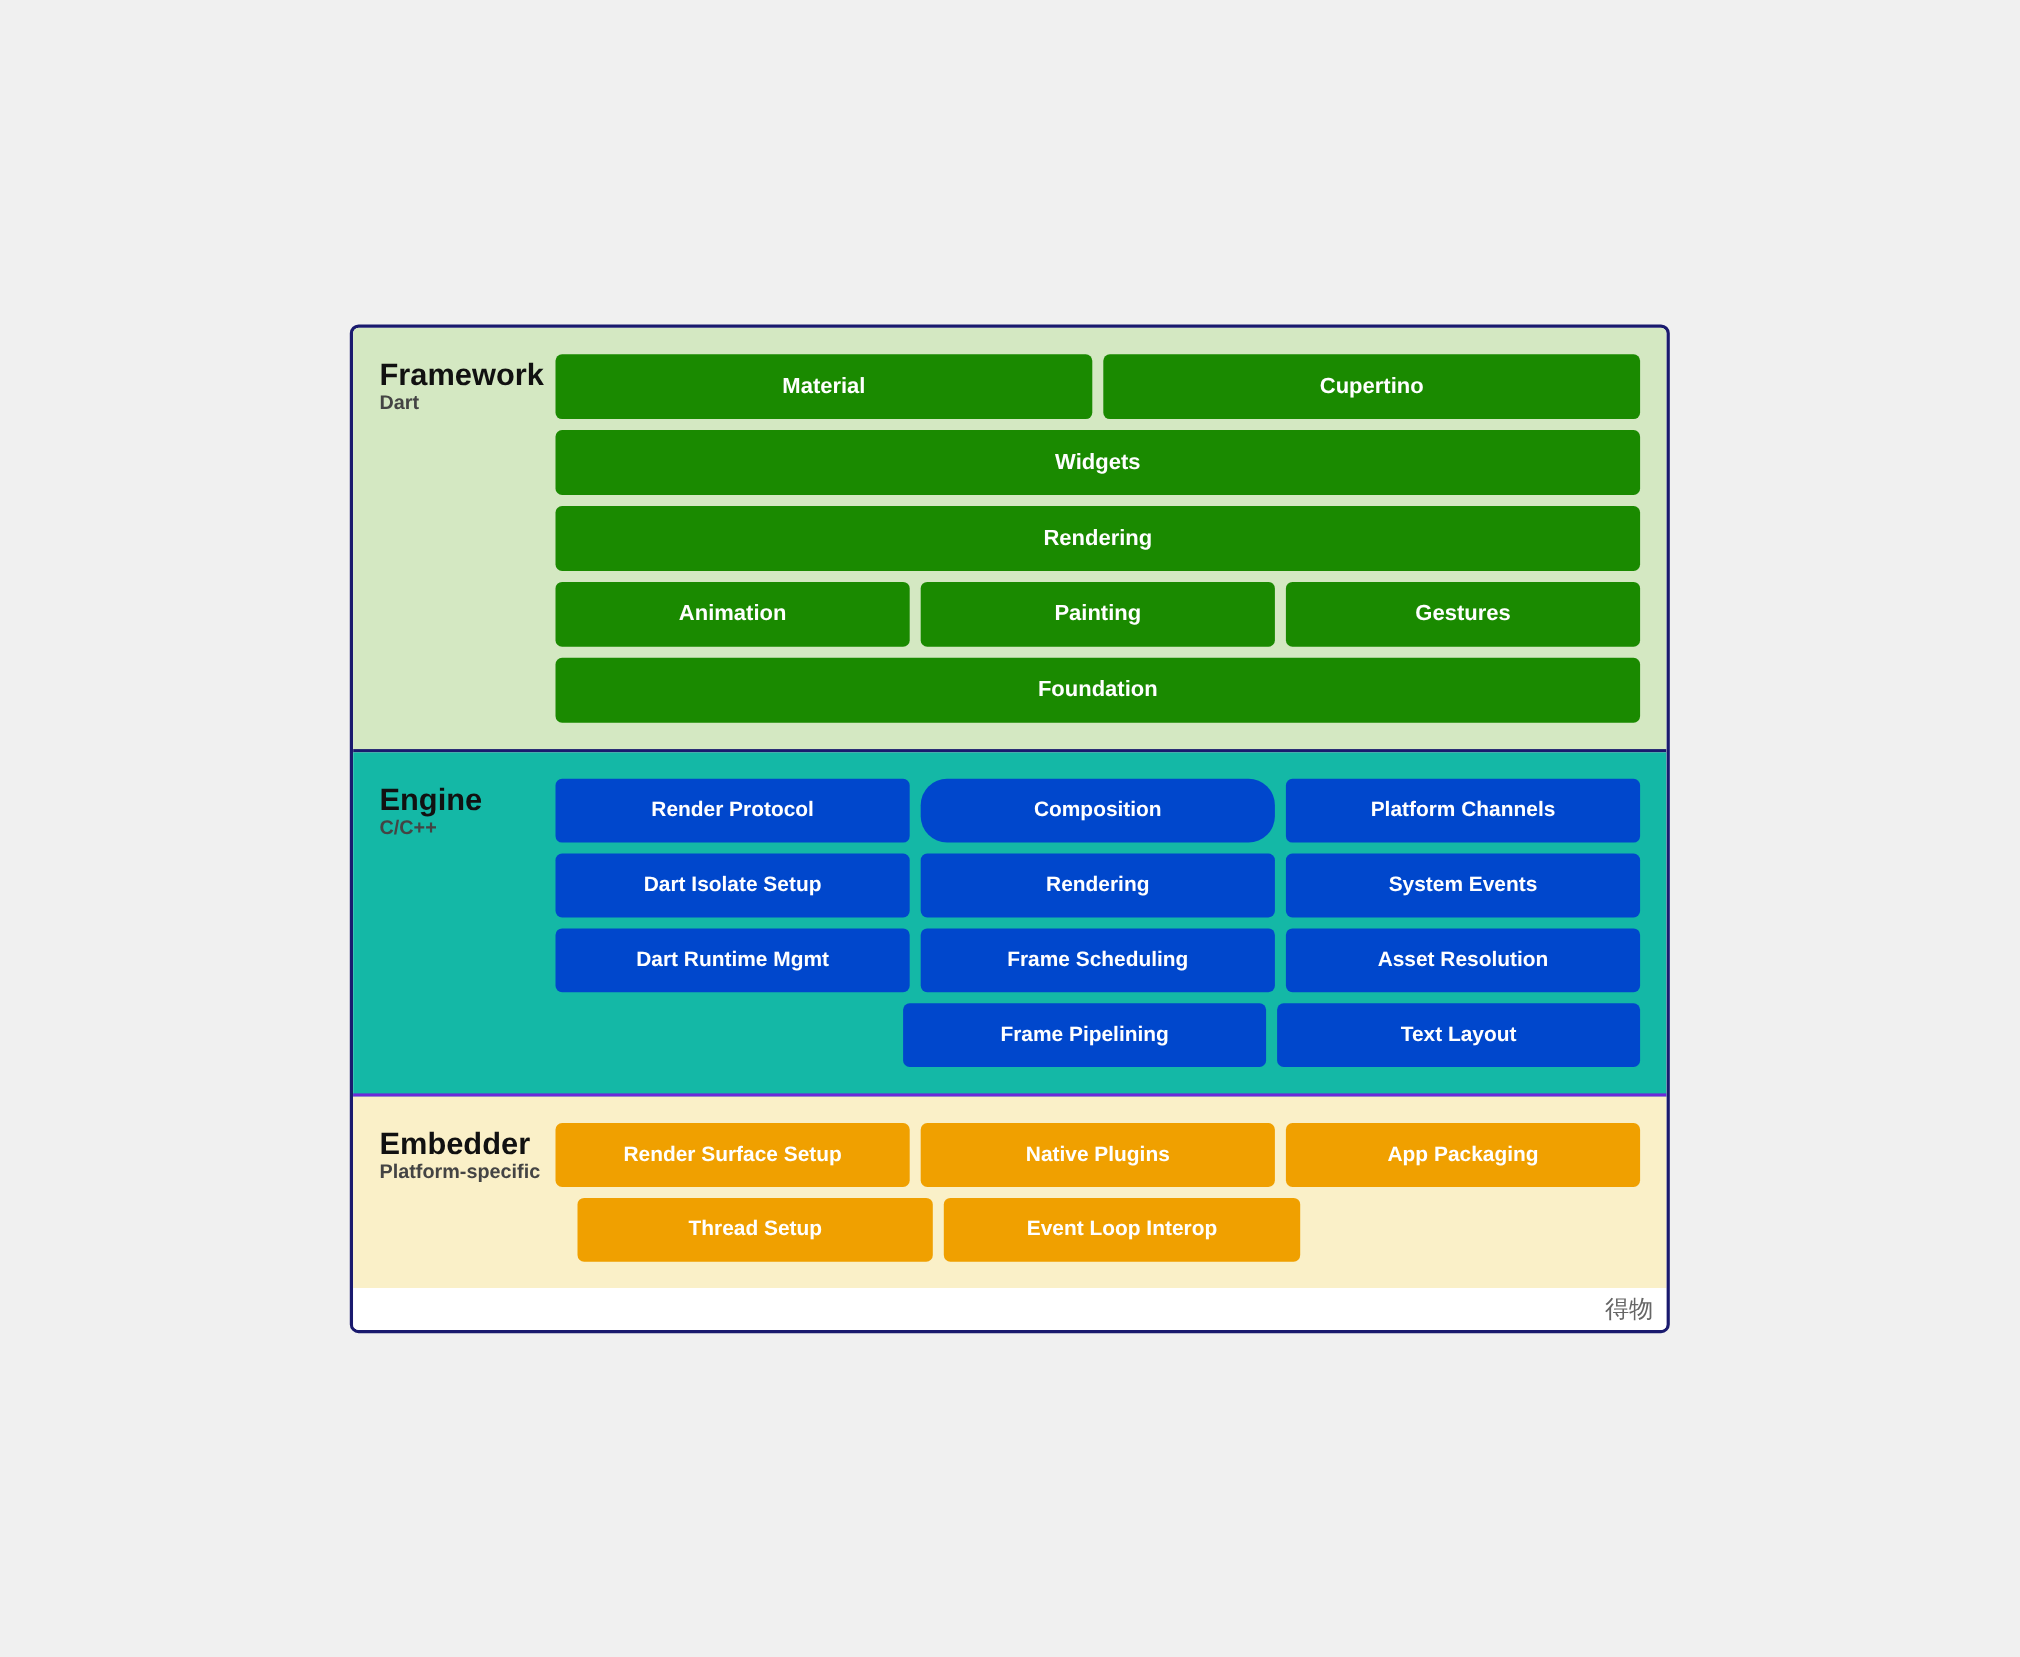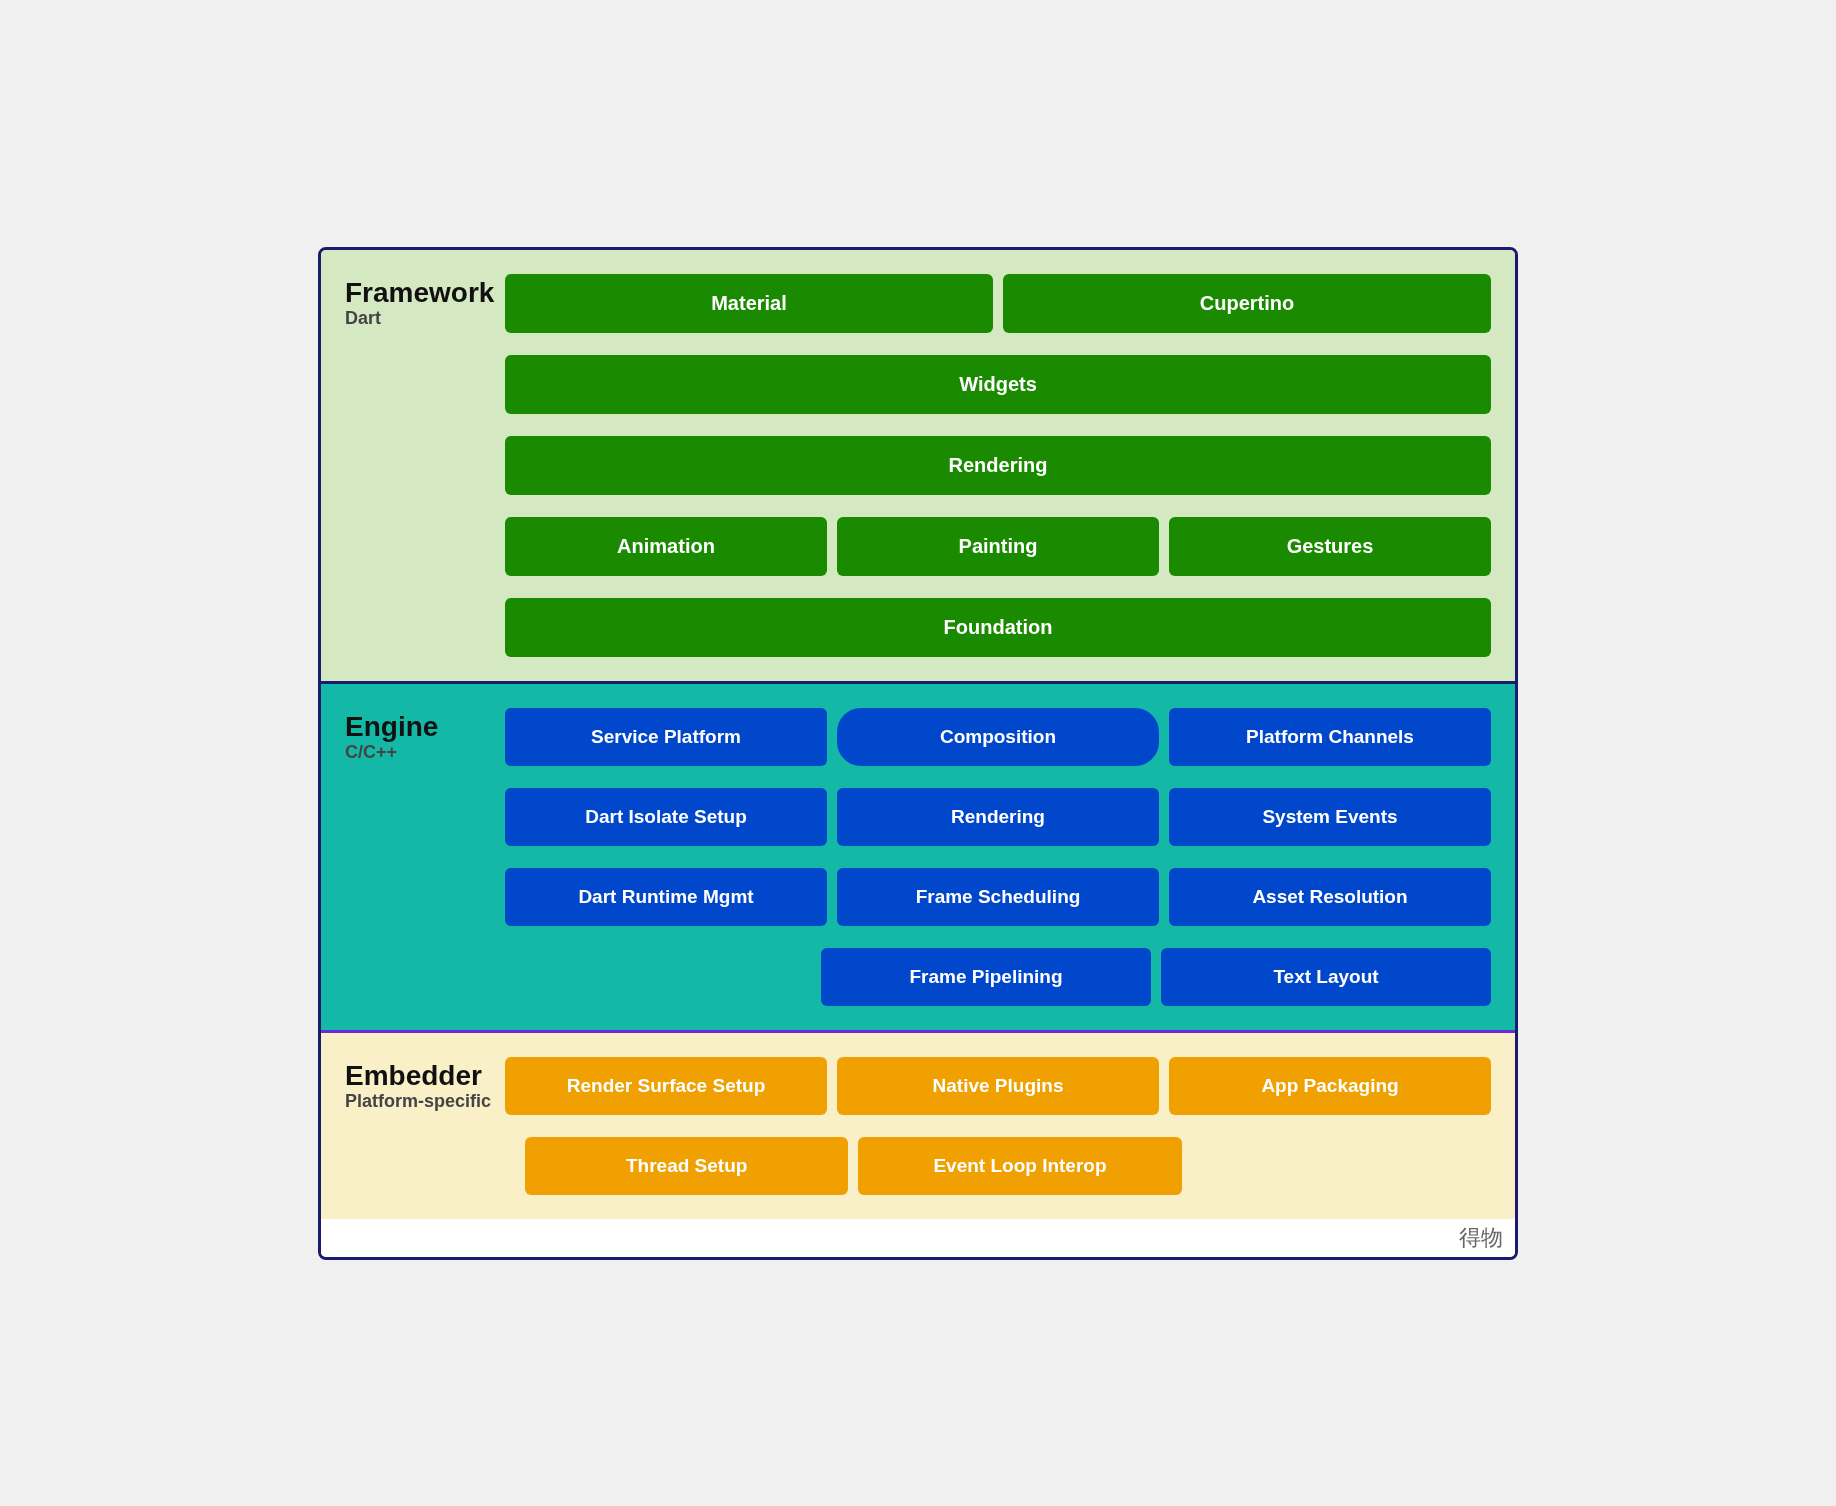--- a/index.html
+++ b/index.html
@@ -96,21 +96,21 @@
     .section-label-col {
       width: 160px;
       flex-shrink: 0;
       padding-top: 4px;
     }
 
     .section-content {
       flex: 1;
       display: flex;
       flex-direction: column;
-      gap: 22px;
+      gap: 10px;
     }
 
     
     .engine-section {
       background: #14b8a6;
       padding: 24px 24px 24px 24px;
       border-bottom: 3px solid #6d28d9;
     }
 
     
@@ -162,21 +162,21 @@
   </div>
 
   <div class="engine-section">
     <div class="section-row">
       <div class="section-label-col">
         <div class="section-title">Engine</div>
         <div class="section-subtitle">C/C++</div>
       </div>
       <div class="section-content" id="engine-content">
       <div class="row">
-            <div class="blue-btn flex-1" style="flex: 1 1 0%;">Service Platform</div>
+            <div class="blue-btn flex-1" style="flex: 1 1 0%;">Render Protocol</div>
             <div class="blue-btn flex-1" style="flex: 1 1 0%; border-radius: 24px;">Composition</div>
             <div class="blue-btn flex-1" style="flex: 1 1 0%;">Platform Channels</div>
           </div>
           <div class="row">
             <div class="blue-btn flex-1" style="flex: 1 1 0%;">Dart Isolate Setup</div>
             <div class="blue-btn flex-1" style="flex: 1 1 0%;">Rendering</div>
             <div class="blue-btn flex-1" style="flex: 1 1 0%;">System Events</div>
           </div>
           <div class="row">
             <div class="blue-btn flex-1" style="flex: 1 1 0%;">Dart Runtime Mgmt</div>

